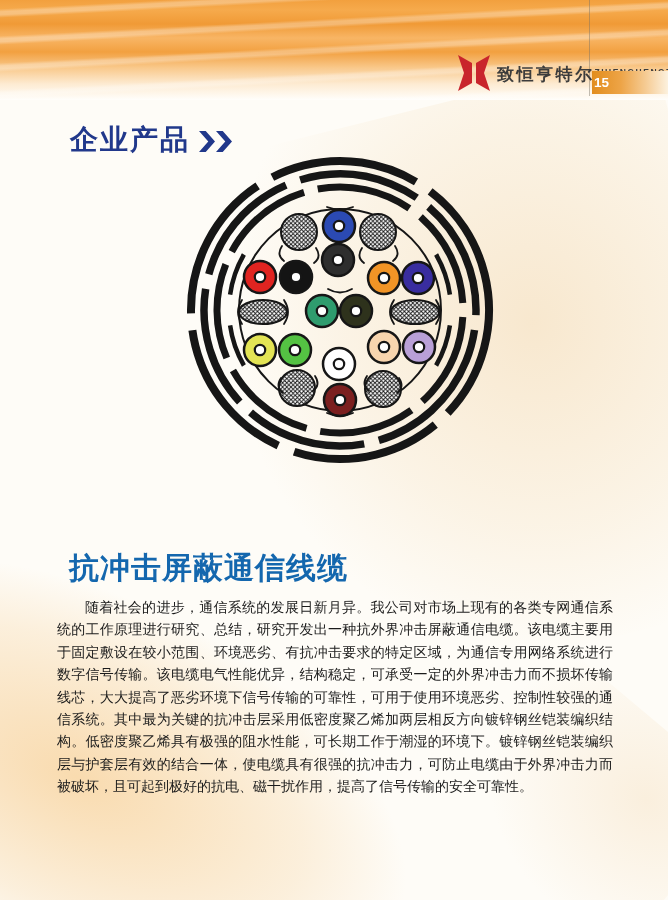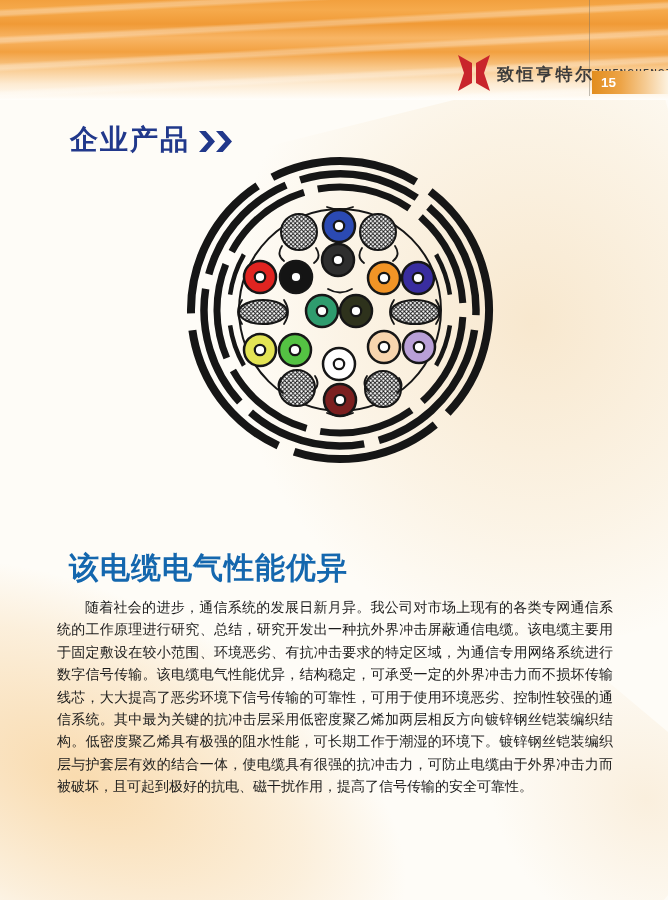--- a/index.html
+++ b/index.html
@@ -43,21 +43,21 @@
   }
   .logo{
     position:absolute;left:457px;top:54px;display:flex;align-items:center;gap:6px;
   }
   .logo-text{display:flex;flex-direction:row;line-height:1.05;}
   .logo-cn{font-size:17px;font-weight:bold;color:#3c3c3c;letter-spacing:2.5px;white-space:nowrap;}
   .logo-en{font-size:8.5px;font-weight:bold;color:#3c3c3c;letter-spacing:1.5px;margin-top:2px;}
   .page-badge{
     position:absolute;left:592px;top:71px;width:76px;height:23px;box-sizing:border-box;
     background:linear-gradient(90deg,#e28d1d 0%,#eda447 38%,#f6cd97 72%,#fcf1de 100%);
-    color:#fff;font-size:13.5px;font-weight:bold;line-height:23px;padding-left:9px;
+    color:#fff;font-size:13.5px;font-weight:bold;line-height:23px;padding-left:2px;
   }
   
   .section-label{
     position:absolute;left:70px;top:121px;display:flex;align-items:center;gap:9px;
     color:#21388b;
   }
   .section-label .txt{
     font-size:28px;font-weight:bold;letter-spacing:2px;
     font-family:"Liberation Serif","DejaVu Serif",serif;
   }
@@ -187,16 +187,16 @@
         <path d="M181,220 Q175,229 183,235"></path> 
           <path d="M213,222 Q219,231 211,237"></path>
         <path d="M56,144 Q48,156 56,168"></path>  
           <path d="M98,144 Q106,156 98,168"></path>
         <path d="M208,144 Q200,156 208,168"></path> 
           <path d="M250,144 Q258,156 250,168"></path>
       </g>
     </svg>
   </div>
 
-  <div class="product-title">该电缆电气性能优异</div>
+  <div class="product-title">抗冲击屏蔽通信线缆</div>
   <div class="description">随着社会的进步，通信系统的发展日新月异。我公司对市场上现有的各类专网通信系统的工作原理进行研究、总结，研究开发出一种抗外界冲击屏蔽通信电缆。该电缆主要用于固定敷设在较小范围、环境恶劣、有抗冲击要求的特定区域，为通信专用网络系统进行数字信号传输。该电缆电气性能优异，结构稳定，可承受一定的外界冲击力而不损坏传输线芯，大大提高了恶劣环境下信号传输的可靠性，可用于使用环境恶劣、控制性较强的通信系统。其中最为关键的抗冲击层采用低密度聚乙烯加两层相反方向镀锌钢丝铠装编织结构。低密度聚乙烯具有极强的阻水性能，可长期工作于潮湿的环境下。镀锌钢丝铠装编织层与护套层有效的结合一体，使电缆具有很强的抗冲击力，可防止电缆由于外界冲击力而被破坏，且可起到极好的抗电、磁干扰作用，提高了信号传输的安全可靠性。</div>
 
 </div>
 
 </body></html>

